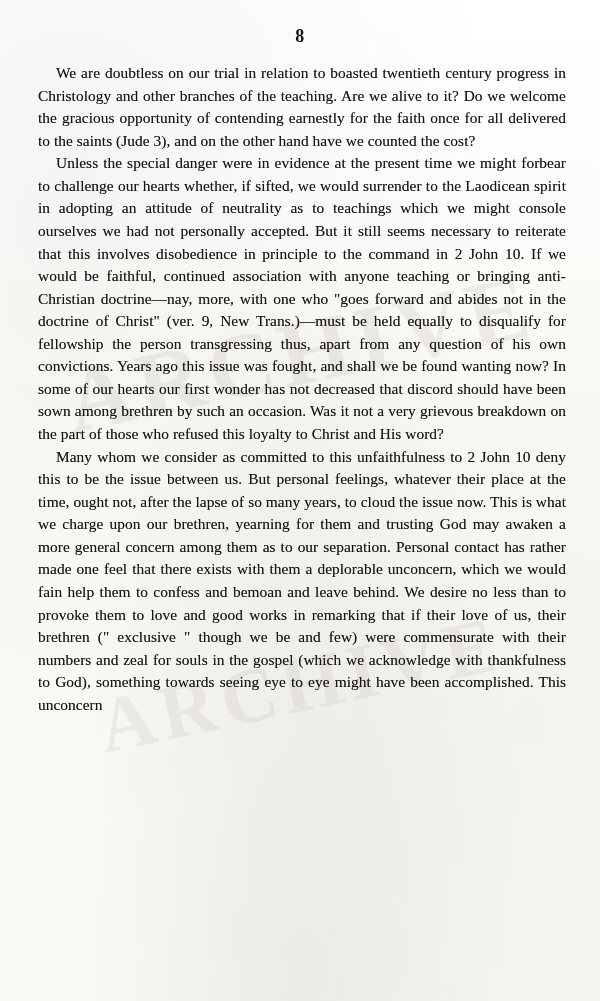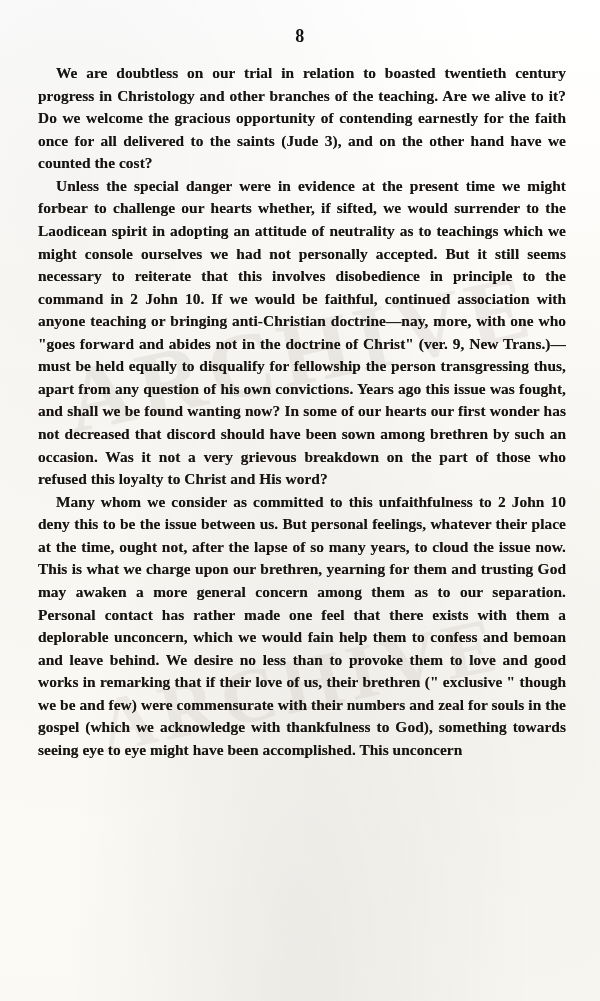--- a/index.html
+++ b/index.html
@@ -74,21 +74,20 @@
     line-height: 1.465;
     text-align: justify;
     color: #171412;
     letter-spacing: 0.05px;
   }
   .para {
     margin: 0 0 0 0;
     text-indent: 18px;
     text-align: justify;
     text-justify: inter-word;
-    font-weight: bold;
   }
   .para + .para {
     margin-top: 0px;
   }
   
   .body-text {
     text-shadow: 0 0 0.35px rgba(0,0,0,0.45);
   }
 </style>
 </head>

